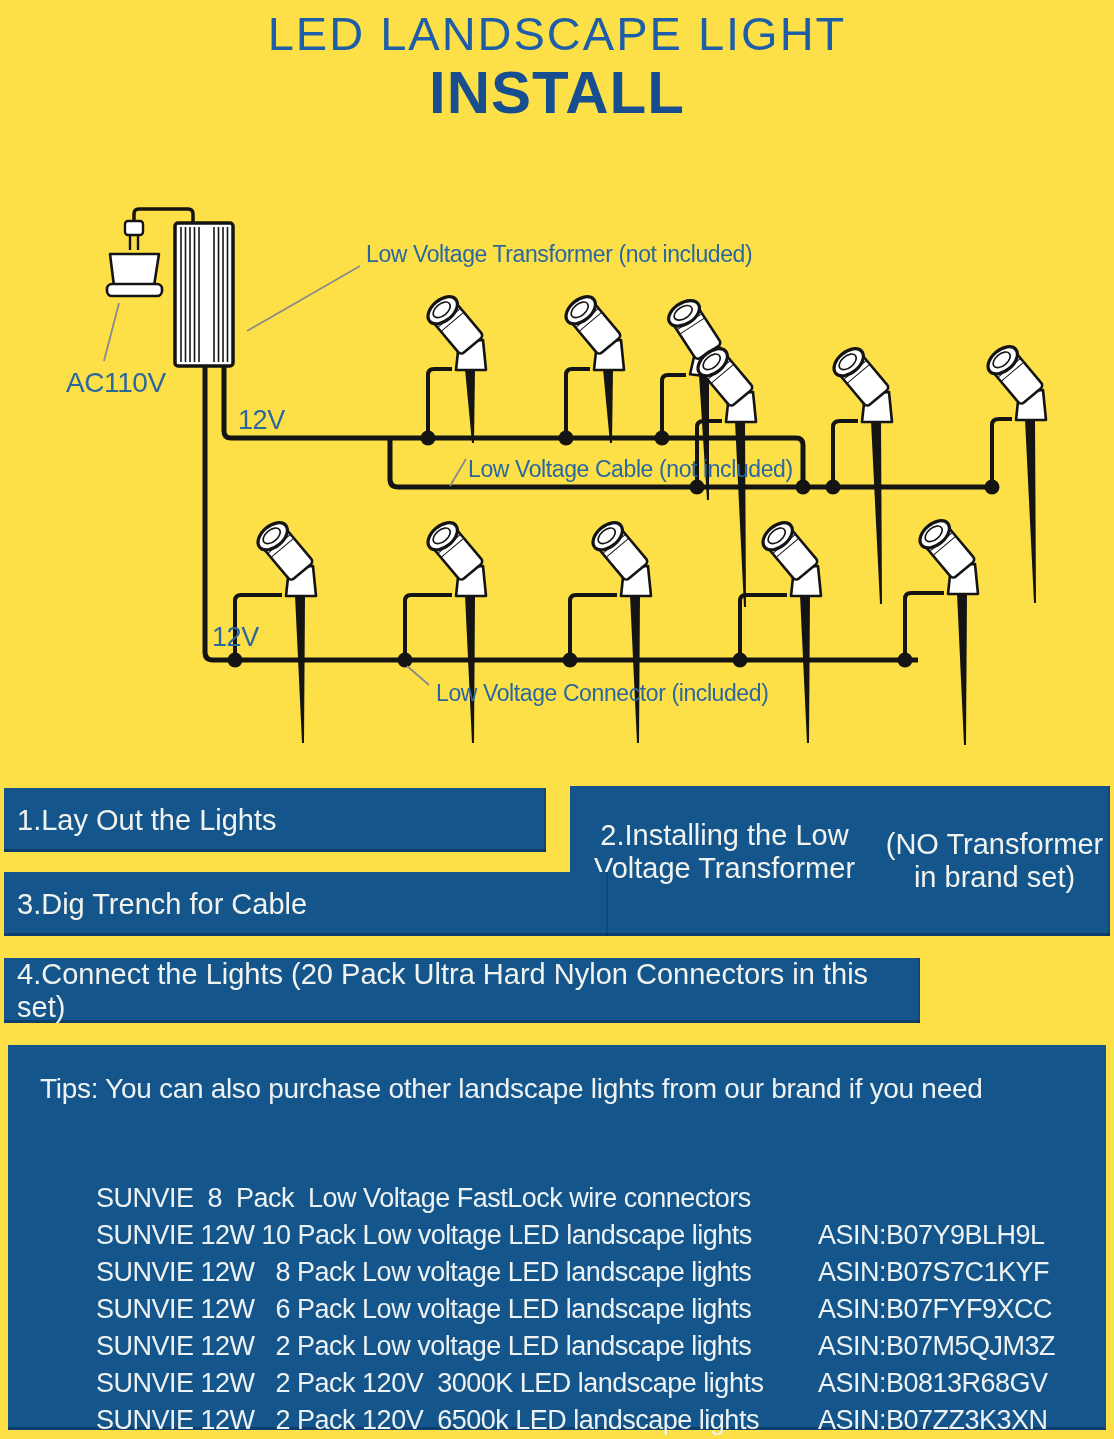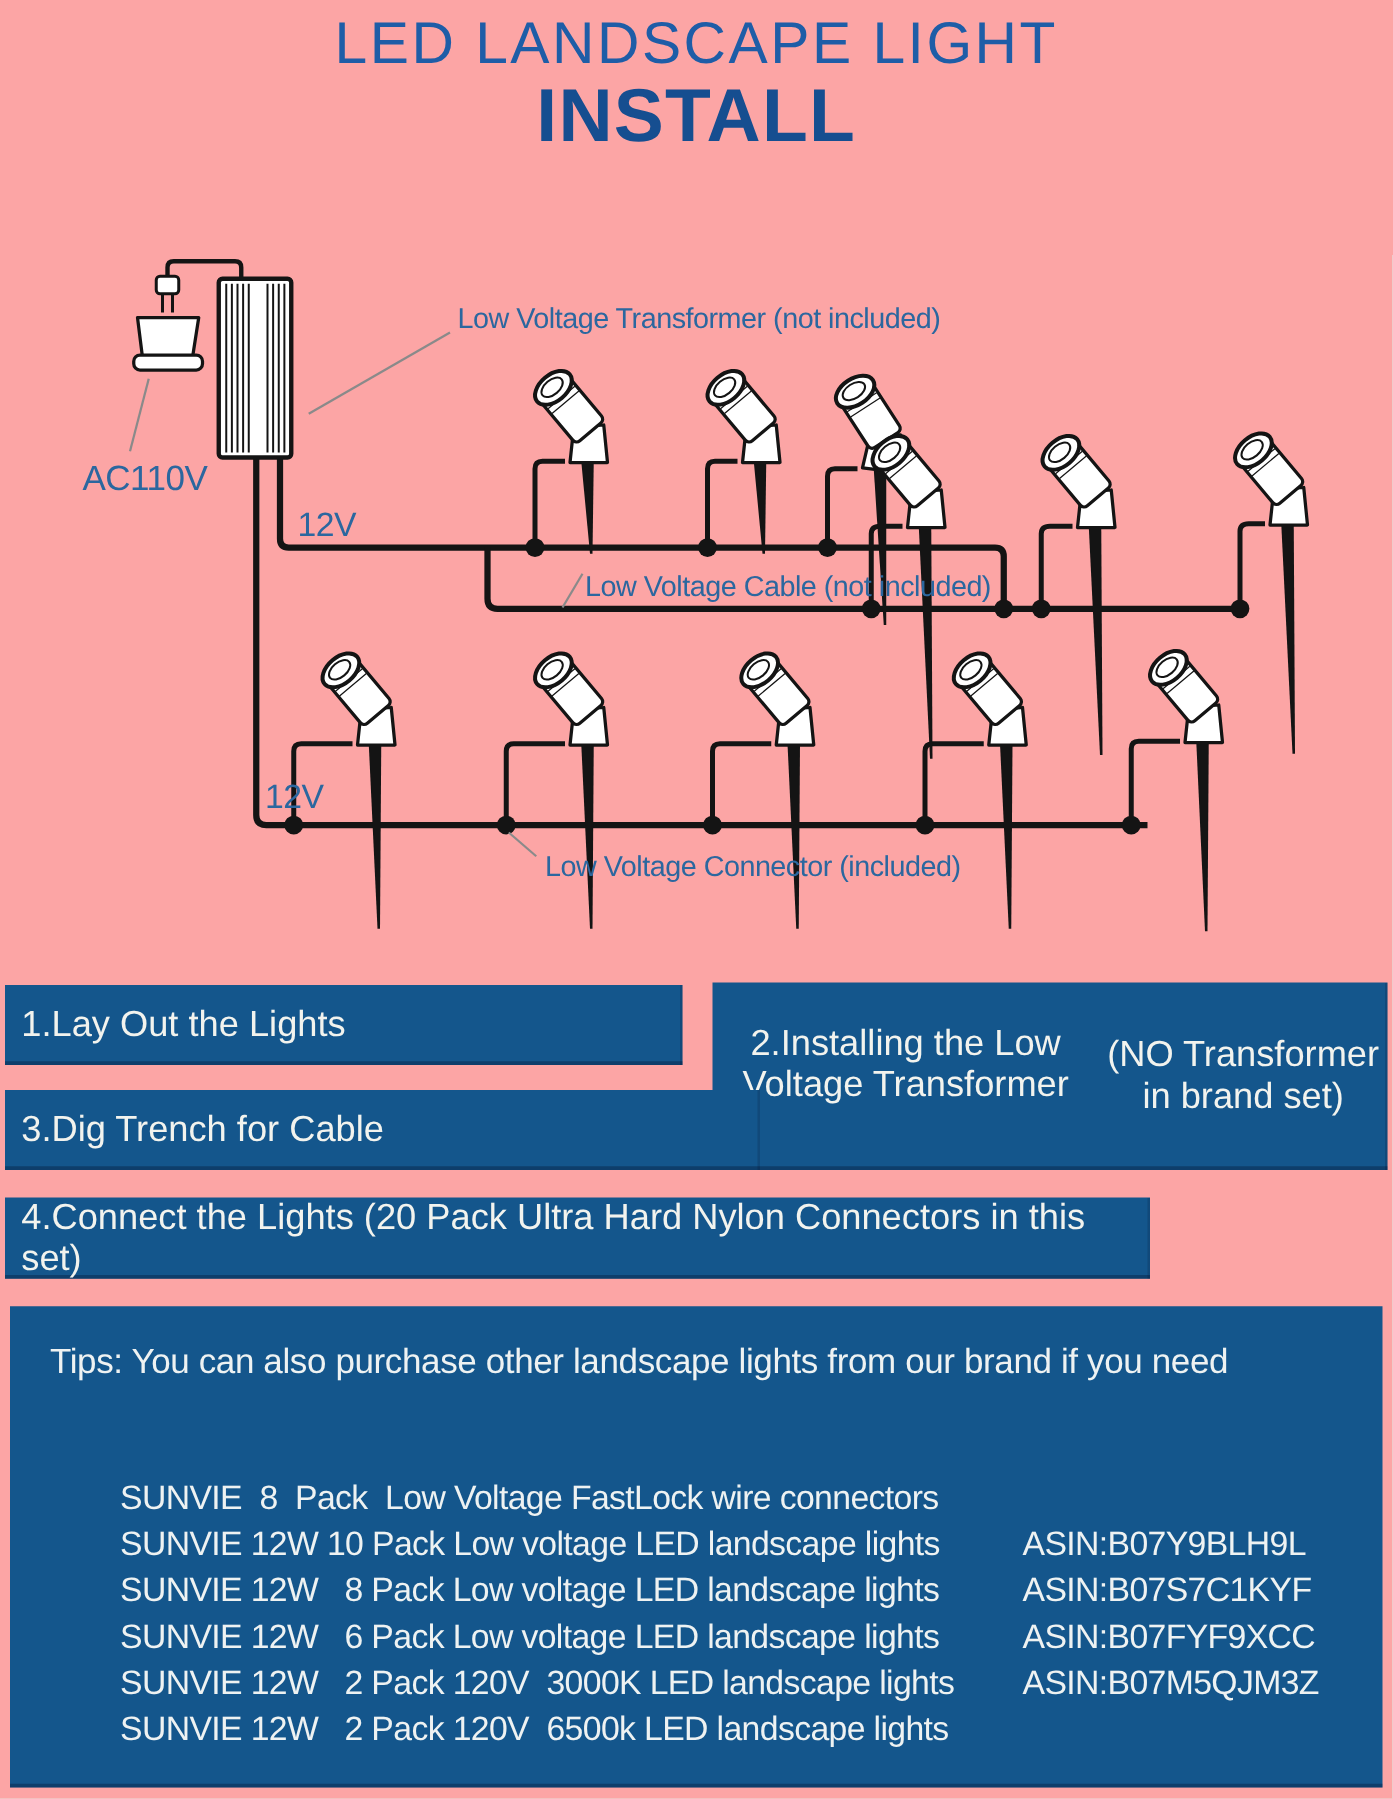--- a/index.html
+++ b/index.html
@@ -1,18 +1,18 @@
 <!DOCTYPE html>
 <html><head>
 <meta charset="utf-8">
 <style>
   html,body { margin:0; padding:0; background:#e8e8e8; }
   .page {
     position:relative; width:1114px; height:1439px; margin:0 auto;
-    background:#fca5a5; overflow:hidden;
+    background:#fde047; overflow:hidden;
     font-family:"Liberation Sans", sans-serif;
   }
   
   .title-line1 {
     position:absolute; top:6px; left:0; width:100%;
     text-align:center; font-size:47px; font-weight:500;
     letter-spacing:2px; color:#1e5da7;
   }
   .title-line2 {
     position:absolute; top:58px; left:0; width:100%;
@@ -205,21 +205,26 @@
       </div>
       <div class="tip-row">
         <span class="name">SUNVIE 12W   8 Pack Low voltage LED landscape lights</span>
         <span class="asin">ASIN:B07FYF9XCC</span>
       </div>
       <div class="tip-row">
         <span class="name">SUNVIE 12W   6 Pack Low voltage LED landscape lights</span>
         <span class="asin">ASIN:B07M5QJM3Z</span>
       </div>
       <div class="tip-row">
+        <span class="name">SUNVIE 12W   2 Pack Low voltage LED landscape lights</span>
+        <span class="asin">ASIN:B0813R68GV</span>
+      </div>
+      <div class="tip-row">
         <span class="name">SUNVIE 12W   2 Pack 120V  3000K LED landscape lights</span>
+        <span class="asin">ASIN:B07ZZ3K3XN</span>
       </div>
       <div class="tip-row">
         <span class="name">SUNVIE 12W   2 Pack 120V  6500k LED landscape lights</span>
         
       </div>
       <div class="tip-row">
         
         
       </div>
     </div>

